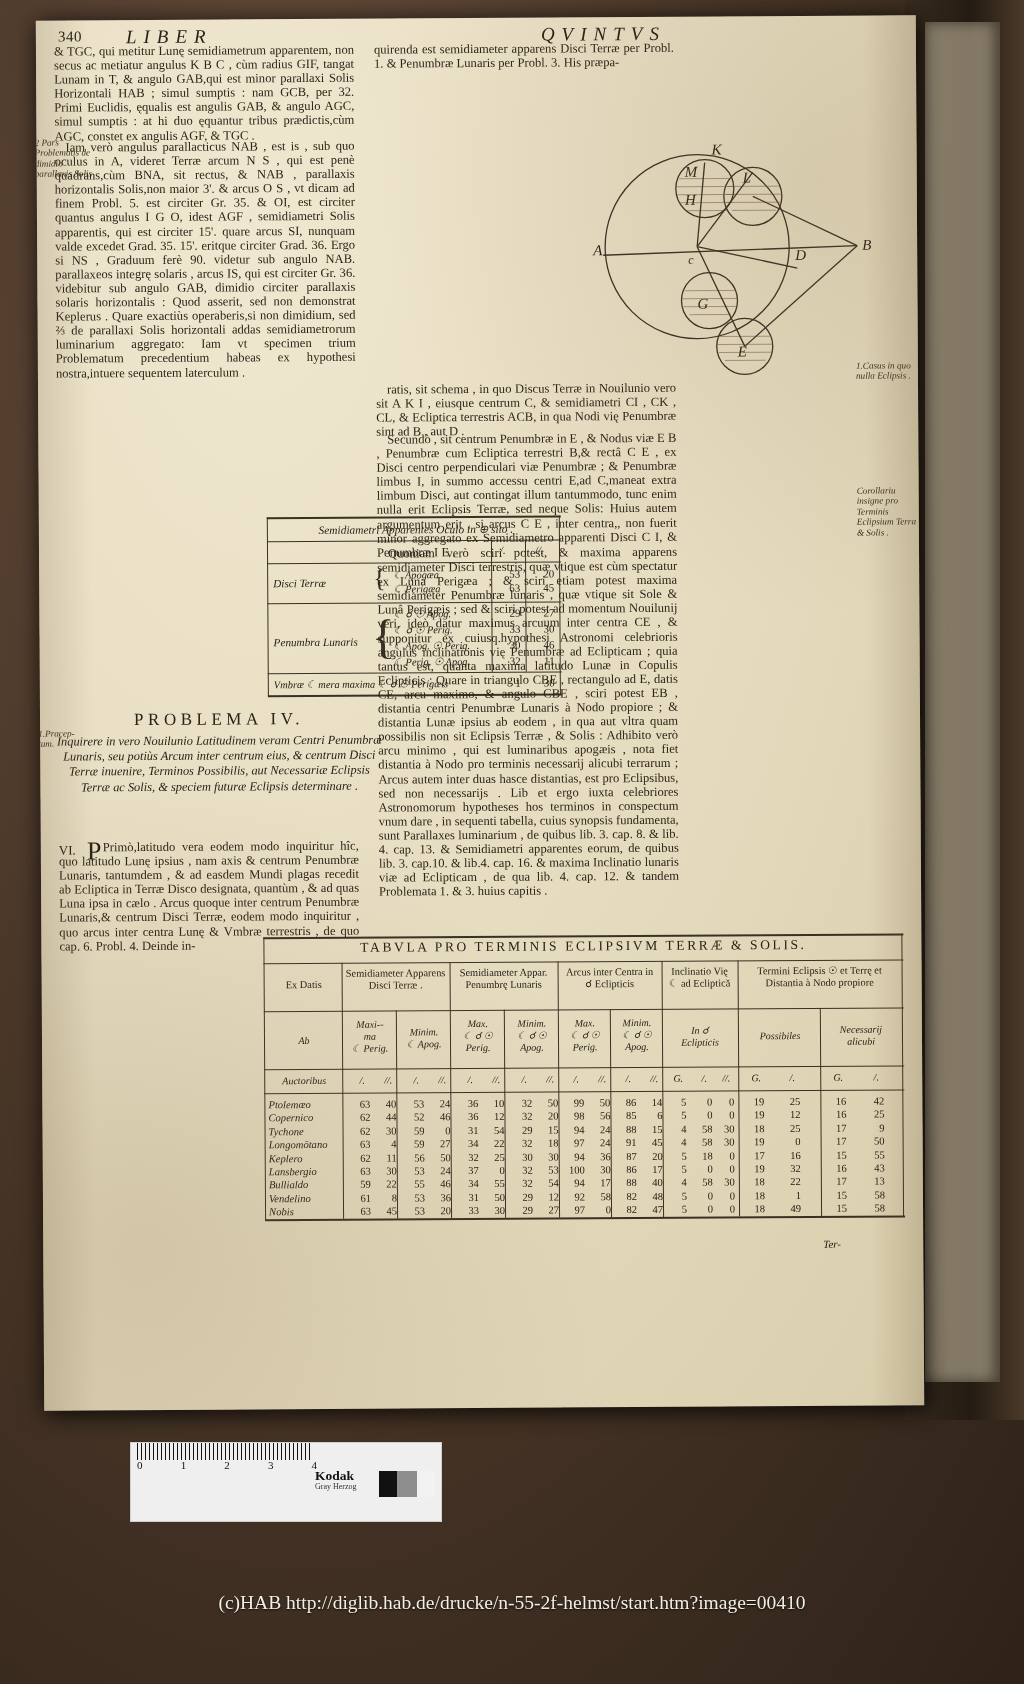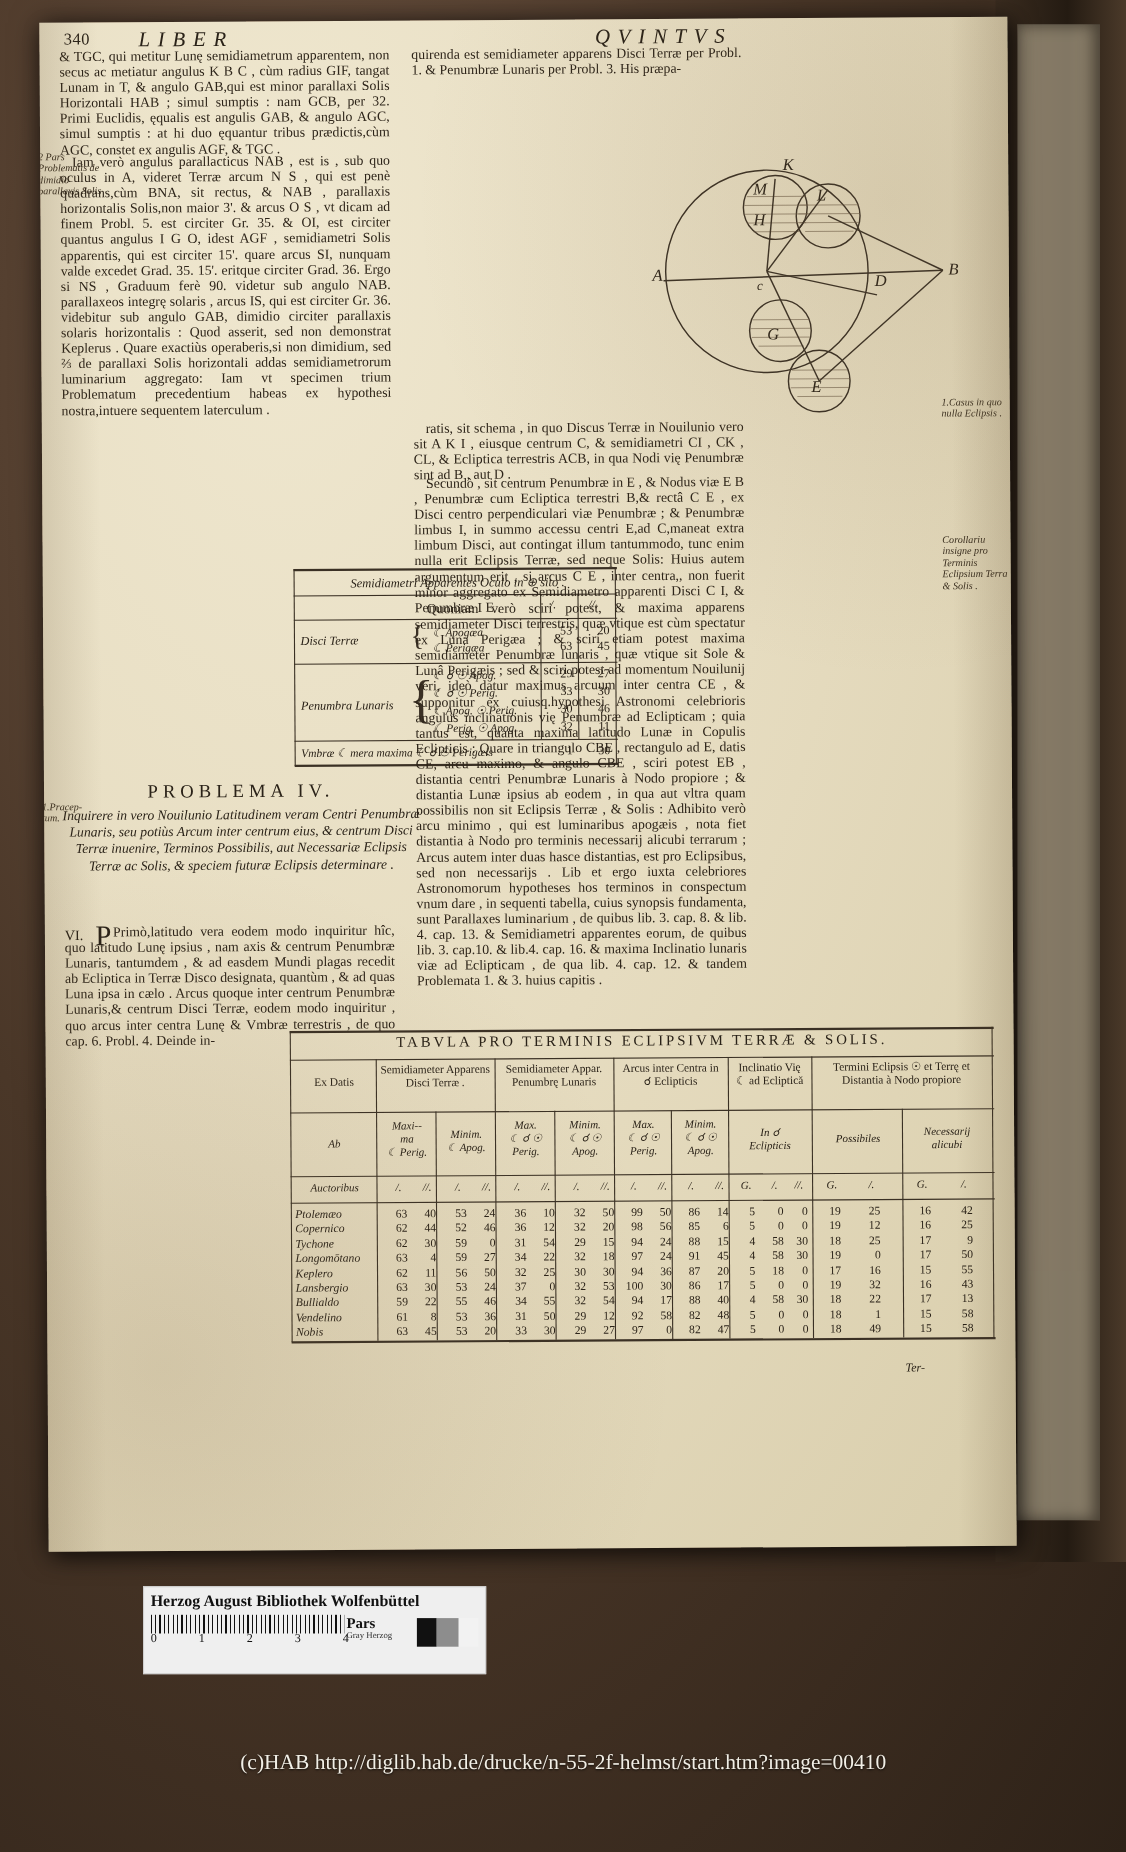--- a/index.html
+++ b/index.html
@@ -512,33 +512,32 @@
           <div class="btn" style="left: 558px; top: 269.2px; width: 24px;">15</div>
           <div class="btn" style="left: 596px; top: 269.2px; width: 24px;">58</div>
         </div>
   </div>
 
   <div class="catch" style="left:780px;top:1222px;">Ter-</div>
  </div>
 </div>
 
 <div class="strip">
-  <div class="ttl">Herzog August Bibliothek Wolfenbüttel</div>
   <div class="ruler">
     <div class="ticks"></div>
     <div class="nums">
       <span>0</span>
       <span>1</span>
       <span>2</span>
       <span>3</span>
       <span>4</span>
     </div>
   </div>
   <div class="kodak">
-    <div class="kt">Pars</div>
+    <div class="kt">Kodak</div>
     <div class="ks">Gray Herzog</div>
   </div>
   <div class="kswatch">
     <i style="width:33%;background:#111;"></i>
     <i style="width:34%;background:#8d8d8d;"></i>
     <i style="width:33%;background:#f2f2f2;"></i>
   </div>
 </div>
 
 <div class="credit">(c)HAB http://diglib.hab.de/drucke/n-55-2f-helmst/start.htm?image=00410</div>

